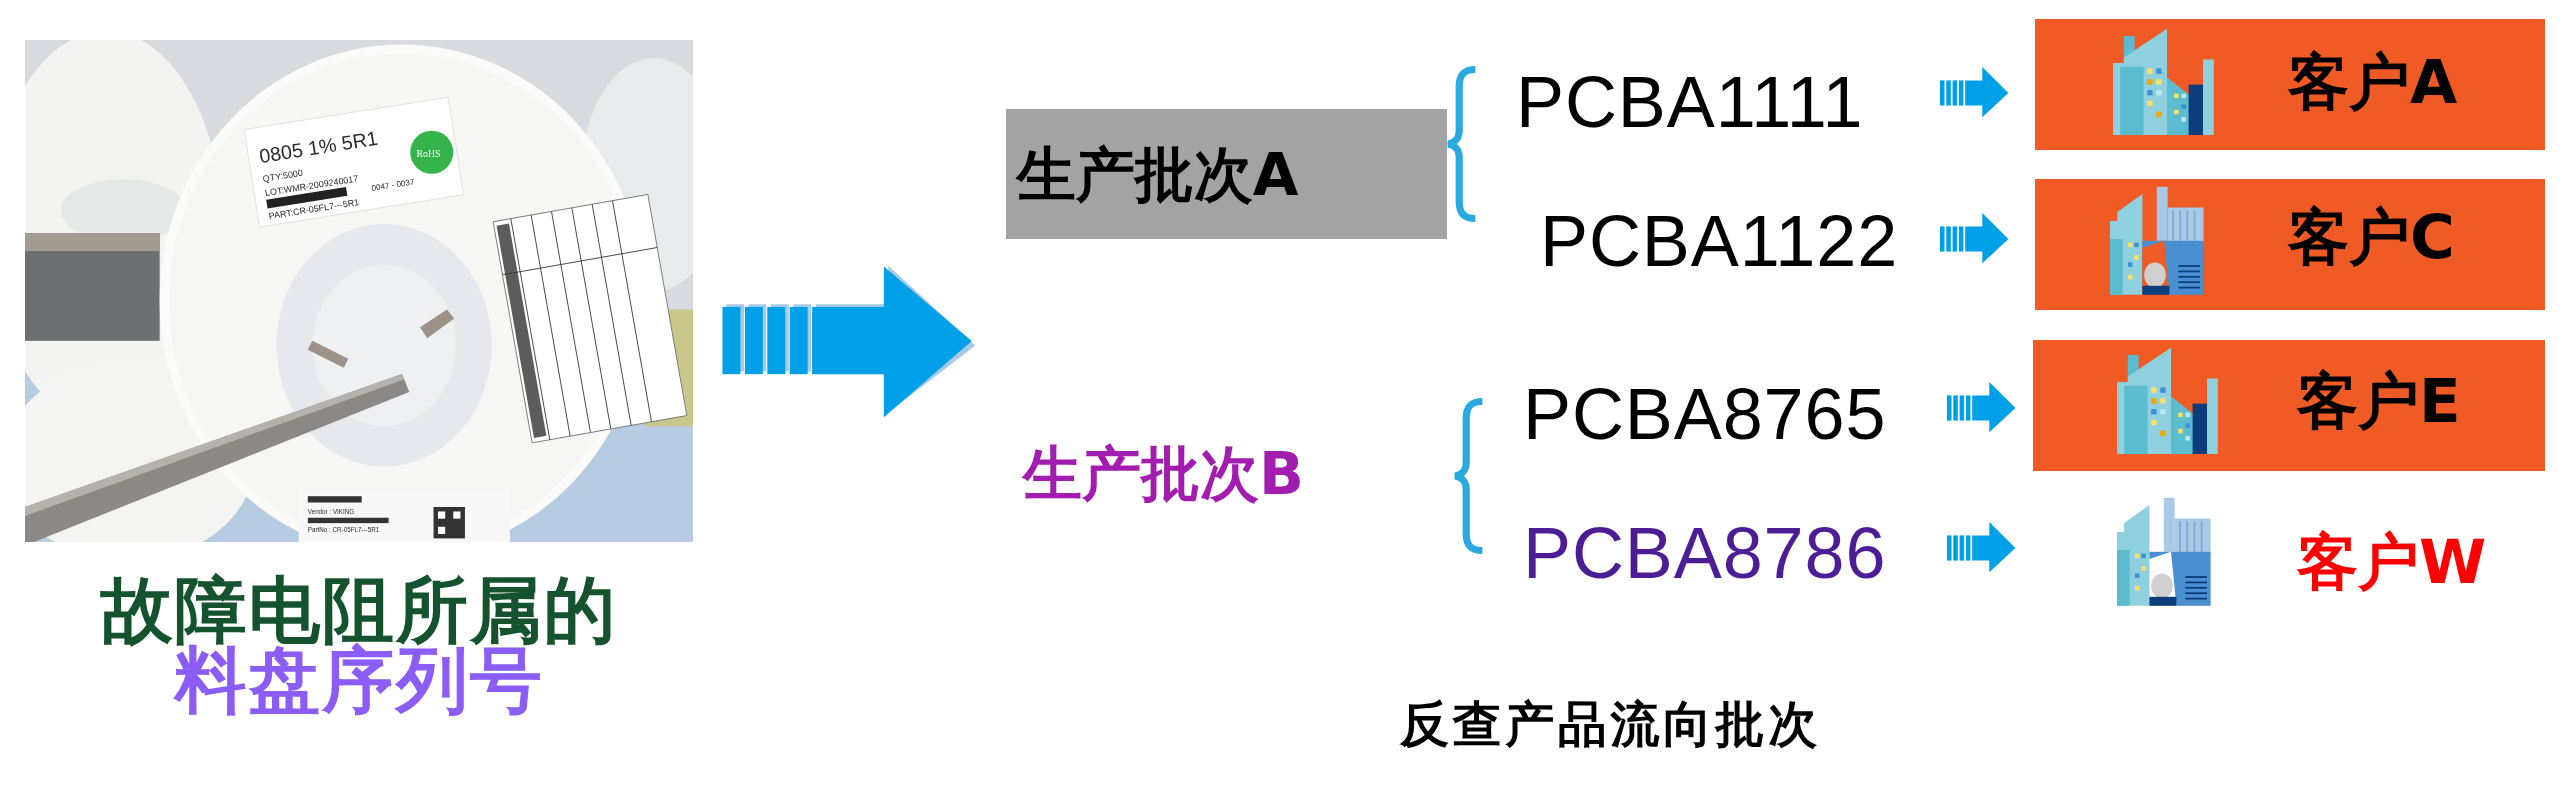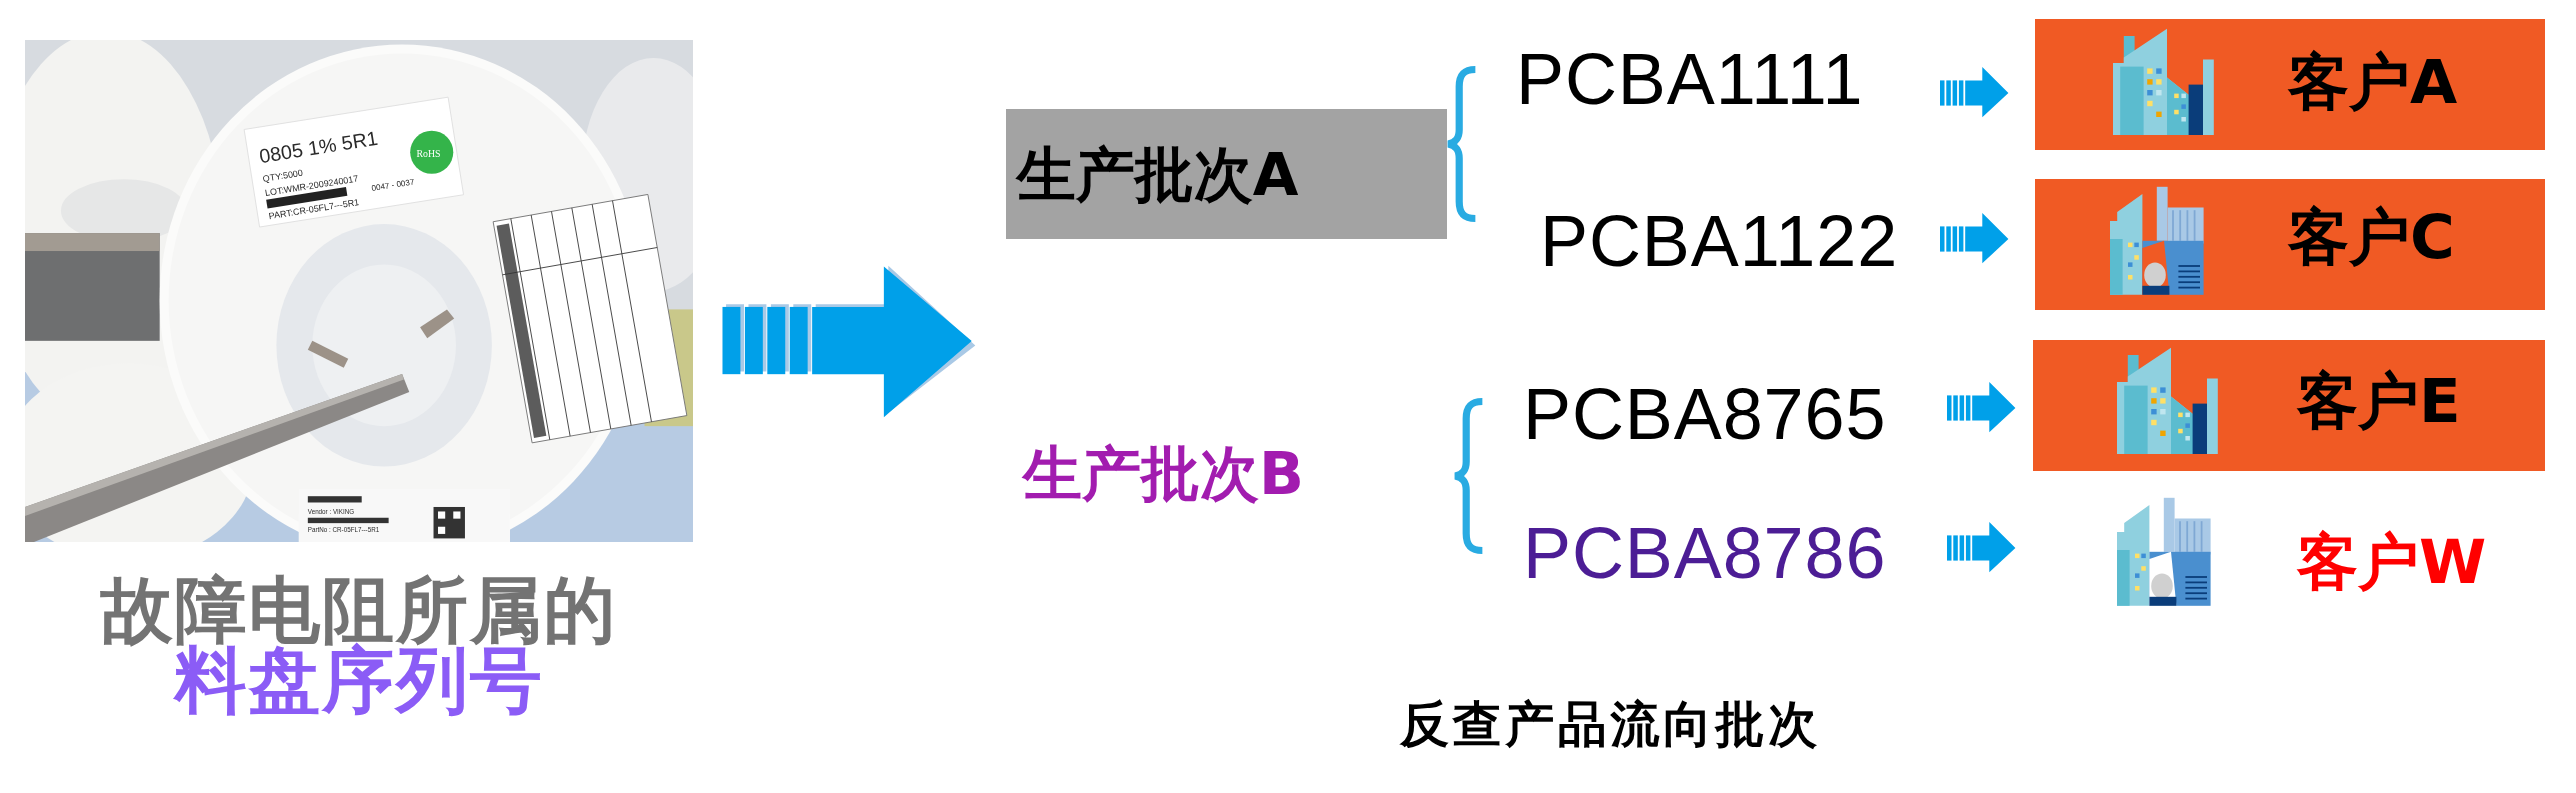--- a/index.html
+++ b/index.html
@@ -8,21 +8,21 @@
   .abs { position:absolute; }
 
   
   .photo { left:25px; top:40px; width:668px; height:502px; overflow:hidden;
            background:linear-gradient(180deg,#c9cdd3 0%,#dfe3e8 30%,#b9cfe6 80%,#a9c4e4 100%); }
   .photo svg { width:100%; height:100%; display:block; }
   .reel-text { font-family:"Liberation Sans",sans-serif; fill:#2a2a2a; }
 
   .caption { left:25px; width:668px; text-align:center; font-weight:bold;
              font-size:72px; line-height:1; letter-spacing:1.8px; }
-  .caption-1 { top:574px; color:#737373; }
+  .caption-1 { top:574px; color:#14532d; }
   .caption-2 { top:644px; color:#8b5cf6; }
 
   
   .big-arrow { left:718px; top:260px; width:260px; height:162px; }
   .small-arrow { width:90px; height:56px; }
 
   
   .batch { font-weight:bold; font-size:59px; line-height:1; white-space:nowrap; }
   .batch-a-box { left:1006px; top:109px; width:441px; height:130px; background:#a3a3a3;
                  display:flex; align-items:center; padding-left:10.8px; box-sizing:border-box; }
@@ -133,21 +133,21 @@
 </svg>
 
 <div class="abs batch-a-box">
   <span class="batch">生产批次A</span>
 </div>
 
 <svg class="abs brace" style="left:1443px; top:65px;" viewBox="0 0 40 176">
   <path d="M36 5 C22 5 18 12 18 24 L18 72 C18 82 14 86 6 88 C14 90 18 94 18 104 L18 152 C18 164 22 171 36 171" fill="none" stroke="#29abe2" stroke-width="8" stroke-linecap="butt"></path>
 </svg>
 
-<div class="abs pcba black" style="left:1516px; top:43px;">PCBA1111</div>
+<div class="abs pcba black" style="left:1516px; top:66px;">PCBA1111</div>
 <div class="abs pcba black" style="left:1516px; top:205px;margin-left:24px;">PCBA1122</div>
 
 <div class="abs batch batch-b">生产批次B</div>
 
 <svg class="abs brace" style="left:1450px; top:397px;" viewBox="0 0 40 176">
   <path d="M36 5 C22 5 18 12 18 24 L18 72 C18 82 14 86 6 88 C14 90 18 94 18 104 L18 152 C18 164 22 171 36 171" fill="none" stroke="#29abe2" stroke-width="8" stroke-linecap="butt"></path>
 </svg>
 
 <div class="abs pcba black" style="left:1523px; top:378px;">PCBA8765</div>
 <div class="abs pcba red" style="left:1523px; top:517px;">PCBA8786</div>

